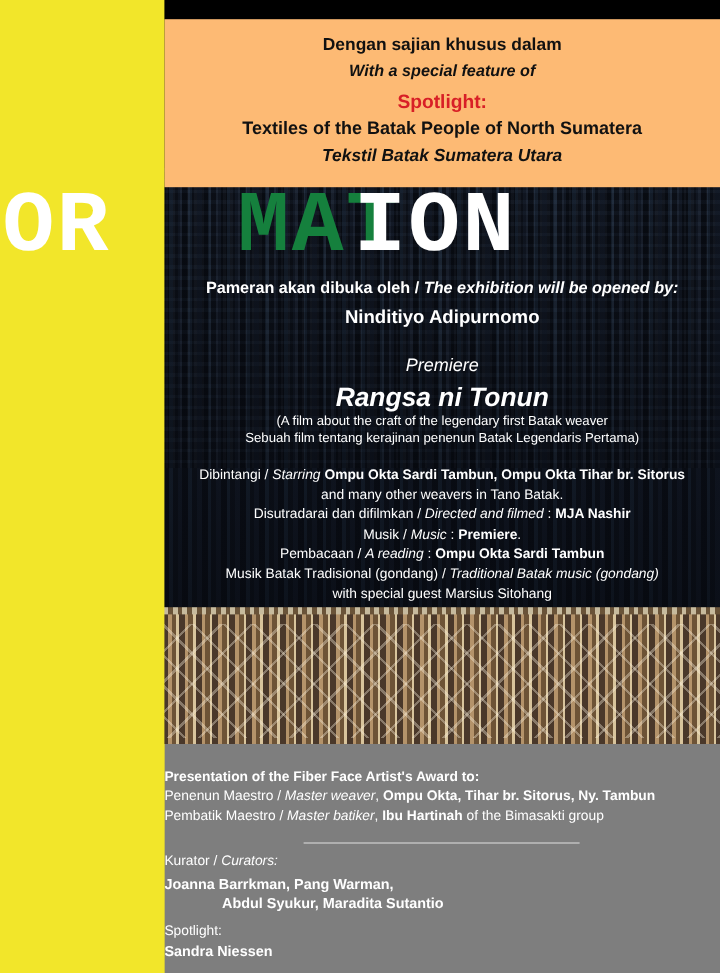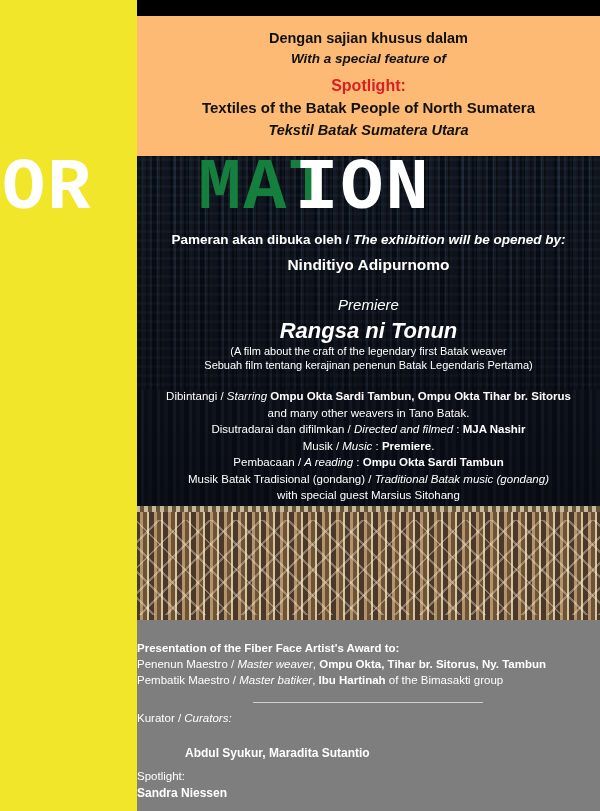--- a/index.html
+++ b/index.html
@@ -420,20 +420,21 @@
     <div class="bot-txt award-l2">
       <span>Pembatik Maestro / </span><i>Master batiker</i><span>, </span><b>Ibu Hartinah</b><span> </span><span>of the Bimasakti group</span>
     </div>
     <div class="bot-txt award-l1">
       <span>Penenun Maestro / </span><i>Master weaver</i><span>, </span><b>Ompu Okta, Tihar br. Sitorus, Ny. Tambun</b>
     </div>
     <div class="bot-rule"></div>
     <div class="bot-txt curator-lbl">
       <span>Kurator / </span><i>Curators:</i>
     </div>
+    <div class="bot-txt curator-1">Joanna Barrkman,  Pang Warman,</div>
     <div class="bot-txt curator-2">Abdul Syukur, Maradita Sutantio</div>
     <div class="bot-txt spot-lbl">Spotlight:</div>
     <div class="bot-txt spot-name">Sandra Niessen</div>
   </div>
 
   <div class="top-band">
     <div class="l1">Dengan sajian khusus dalam</div>
     <div class="l2">With a special feature of</div>
     <div class="l3">Spotlight:</div>
     <div class="l4">Textiles of the Batak People of North Sumatera</div>

